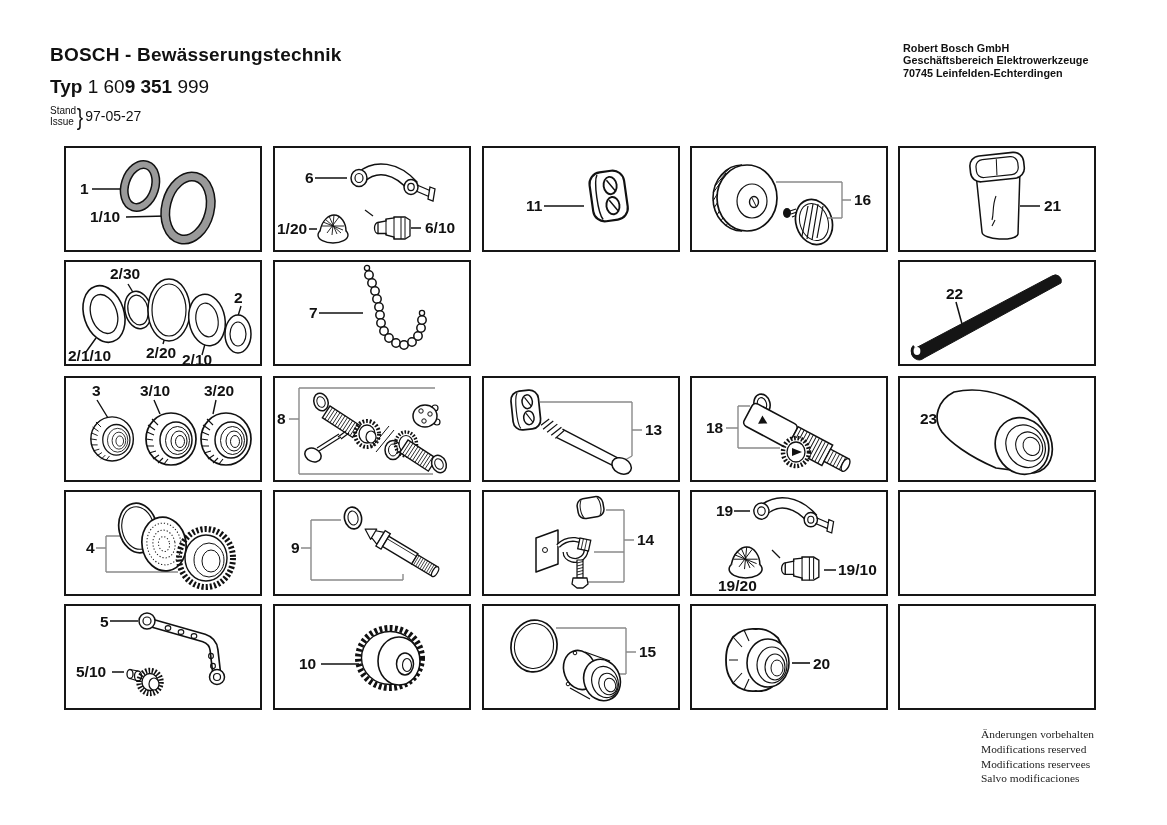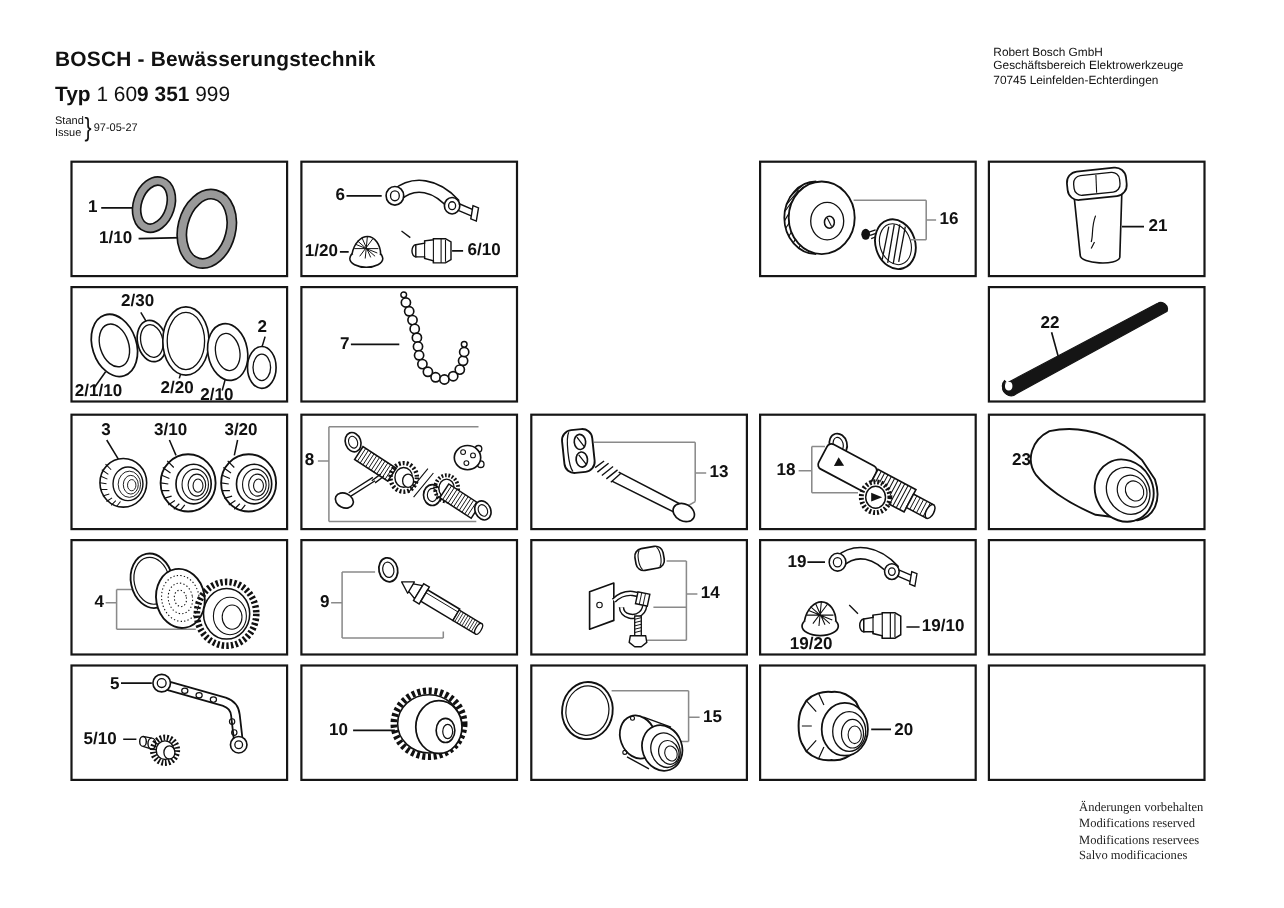--- a/index.html
+++ b/index.html
@@ -4,22 +4,22 @@
 <style>
   html,body{margin:0;padding:0;background:#fff;}
   .page{position:relative;width:1167px;height:825px;background:#fff;overflow:hidden;
         font-family:"Liberation Sans","DejaVu Sans",sans-serif;color:#111;border-radius:26px;}
   .title{position:absolute;left:50px;top:44px;font-size:19px;font-weight:bold;letter-spacing:.2px;}
   .typline{position:absolute;left:50px;top:76px;font-size:19px;}
   .typline .b{font-weight:bold;}
   .rev{position:absolute;left:50px;top:105px;font-size:10px;line-height:11px;}
   .rev .stack{display:inline-block;vertical-align:middle;}
   .rev .brace{display:inline-block;vertical-align:middle;font-size:24px;font-weight:400;transform:scaleX(.8);margin:0 1px 0 0;}
-  .rev .date{display:inline-block;vertical-align:middle;font-size:10px;text-align:center;}
-  .company{position:absolute;left:903px;top:42px;font-size:10.8px;font-weight:normal;line-height:12.4px;}
+  .rev .date{display:inline-block;vertical-align:middle;font-size:14px;text-align:center;}
+  .company{position:absolute;left:903px;top:42px;font-size:10.8px;font-weight:bold;line-height:12.4px;}
   .footer{position:absolute;left:981px;top:727px;font-size:11.4px;line-height:14.8px;color:#222;font-family:Liberation Serif, serif;}
   .cell{position:absolute;width:198px;height:106px;border:2px solid #161616;background:#fff;box-sizing:border-box;}
   .cell svg{position:absolute;left:0;top:0;}
   .plabel{position:absolute;font-size:15.5px;font-weight:bold;white-space:nowrap;line-height:15px;}
   .plabel.small{font-size:9px;font-weight:normal;color:#444;}
 </style>
 </head>
 <body>
 
 <div class="page">
@@ -121,20 +121,27 @@
       <use href="#def-arm" transform="translate(72,12)"></use>
       <use href="#def-strainer" transform="translate(42,66)"></use>
       <use href="#def-nozzle" transform="translate(98,68)"></use>
       <path d="M90,62 L98,68" stroke="#111" stroke-width="1.2"></path>
     </svg>
     <span class="plabel" style="left:30px;top:22px">6</span>
     <span class="plabel" style="left:2px;top:73px">1/20</span>
     <span class="plabel" style="left:150px;top:72px">6/10</span>
   </div>
 
+  <div class="cell" style="left:482px;top:146px">
+    <svg width="194" height="102" viewBox="0 0 194 102">
+      <path d="M60,58 L100,58" stroke="#111" stroke-width="1.6"></path>
+      <use href="#def-grommet" transform="translate(104,26) scale(1.45) rotate(-8)"></use>
+    </svg>
+    <span class="plabel" style="left:42px;top:50px">11</span>
+  </div>
 
   <div class="cell" style="left:690px;top:146px">
     <svg width="194" height="102" viewBox="0 0 194 102">
       <use href="#def-wheel" transform="translate(-2,8)"></use>
     </svg>
     <span class="plabel" style="left:162px;top:44px">16</span>
   </div>
 
   <div class="cell" style="left:898px;top:146px">
     <svg width="194" height="102" viewBox="0 0 194 102">

